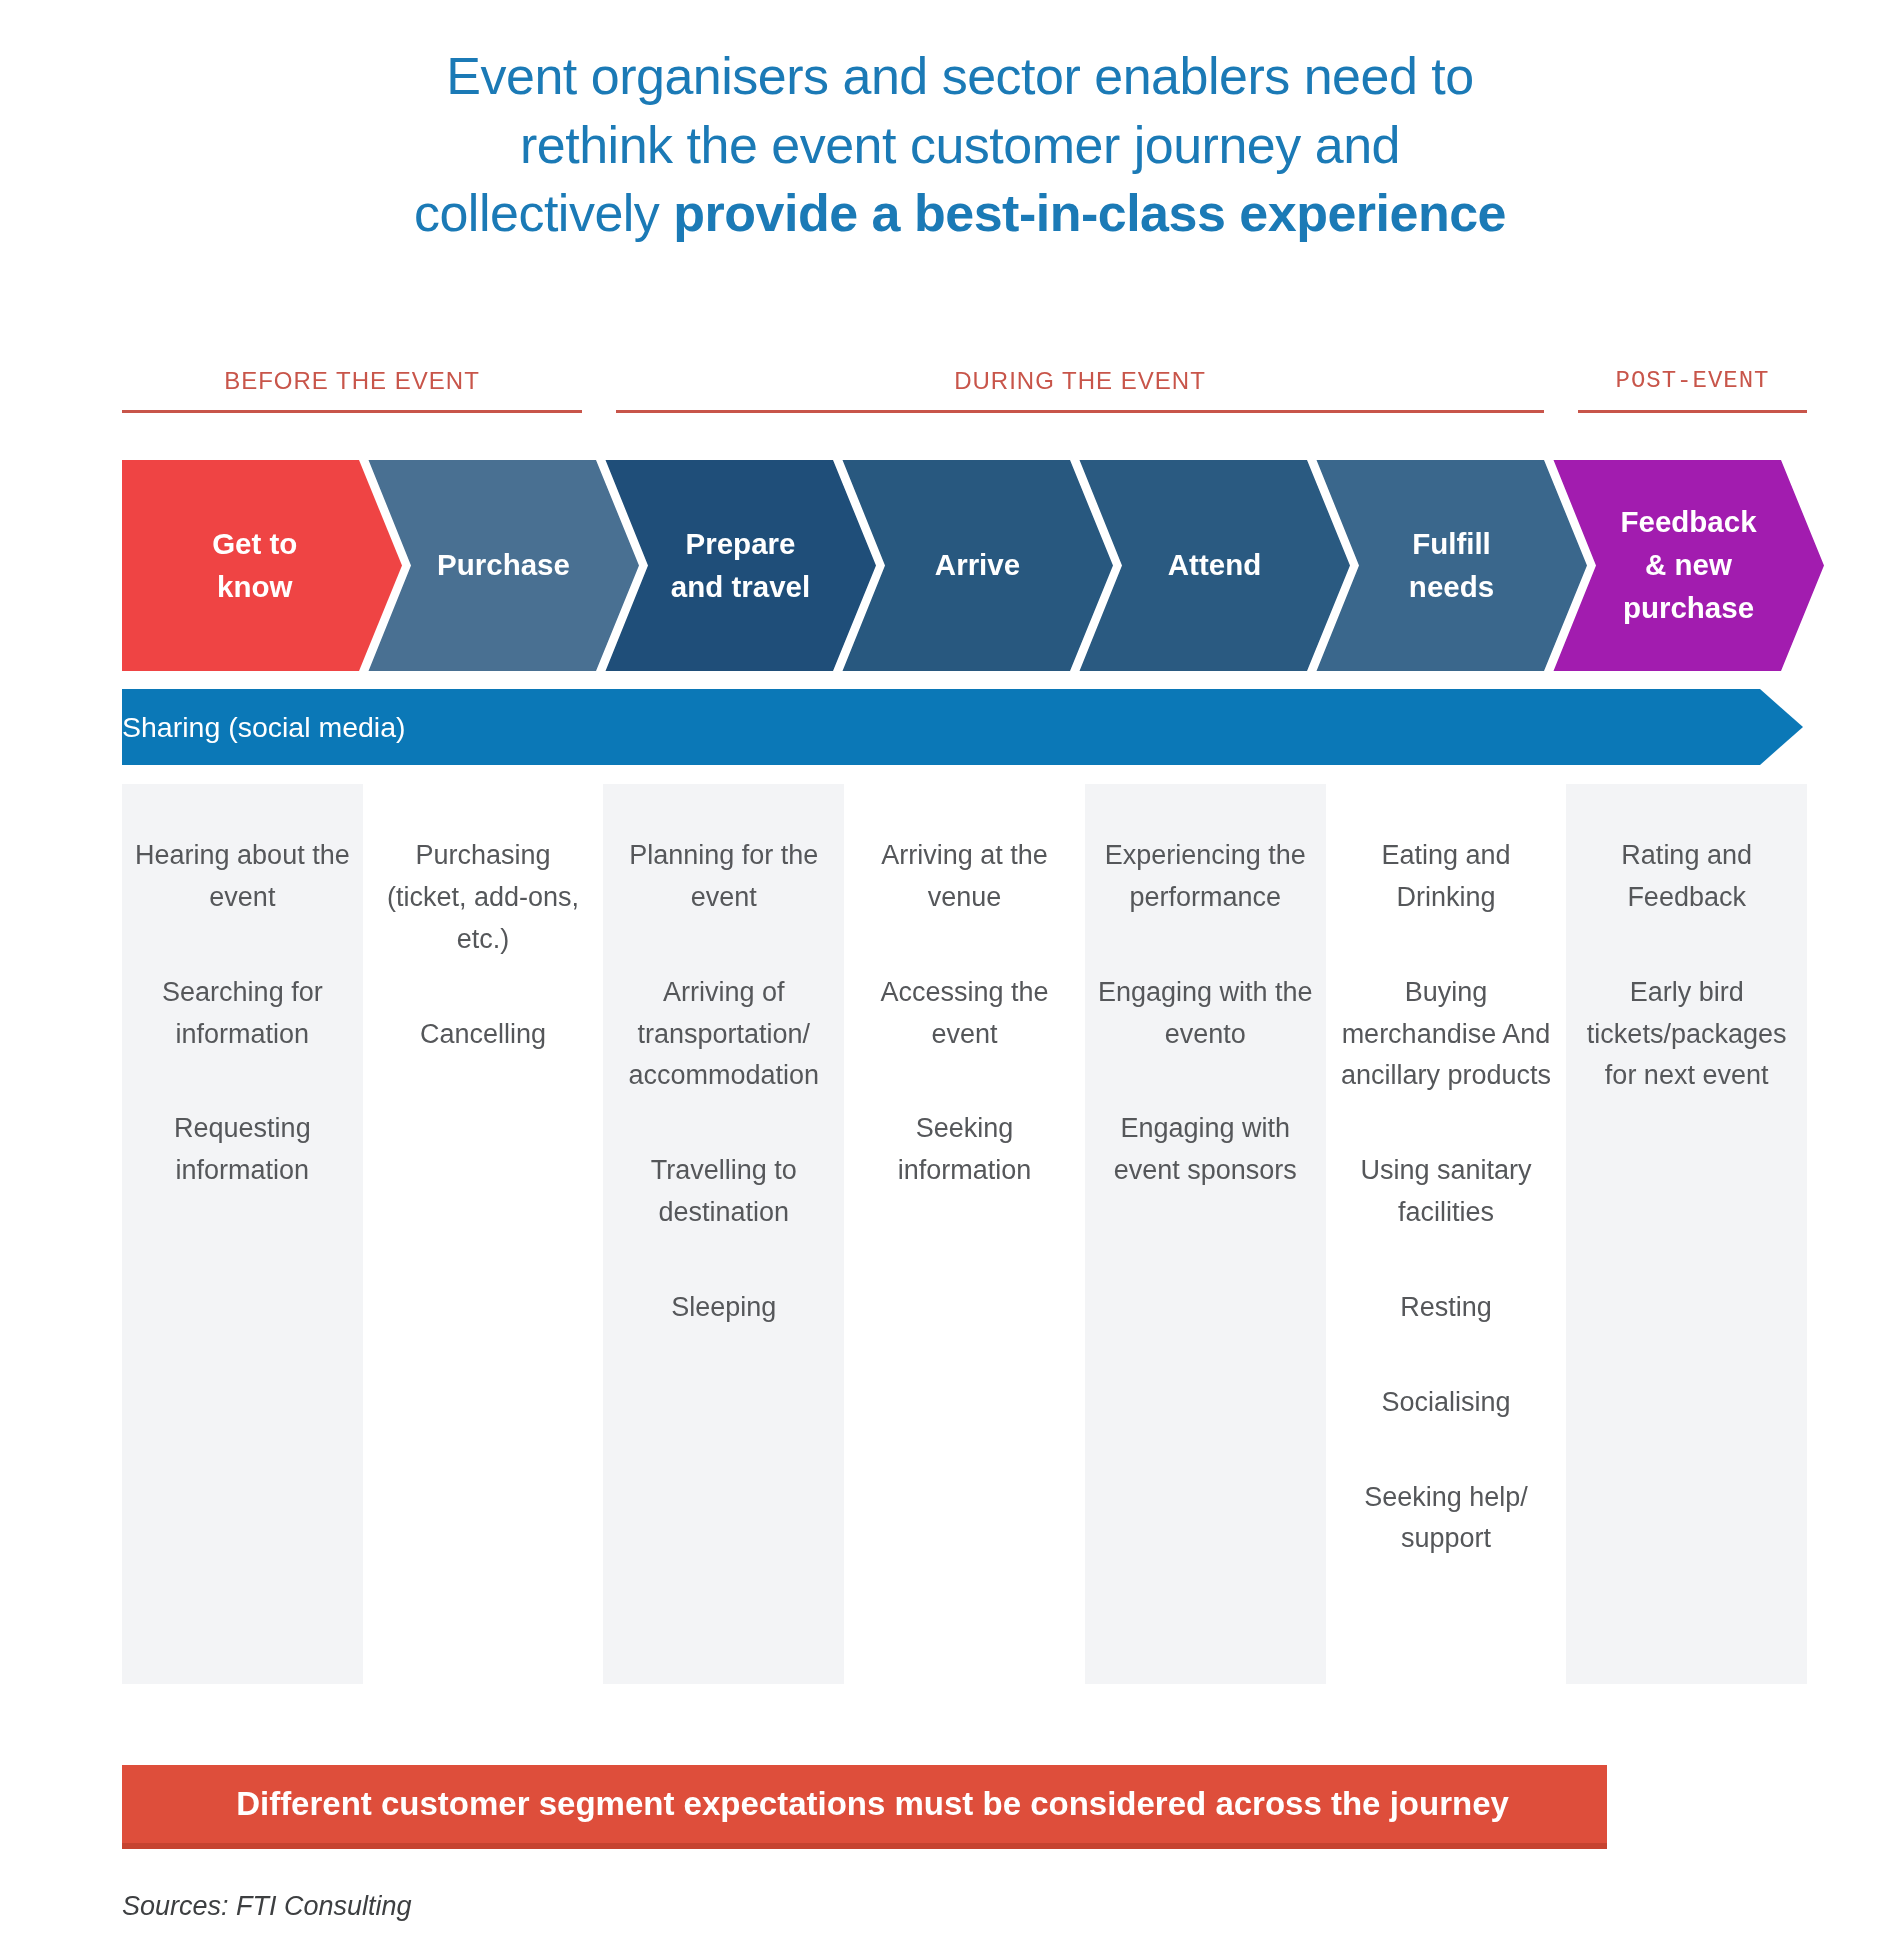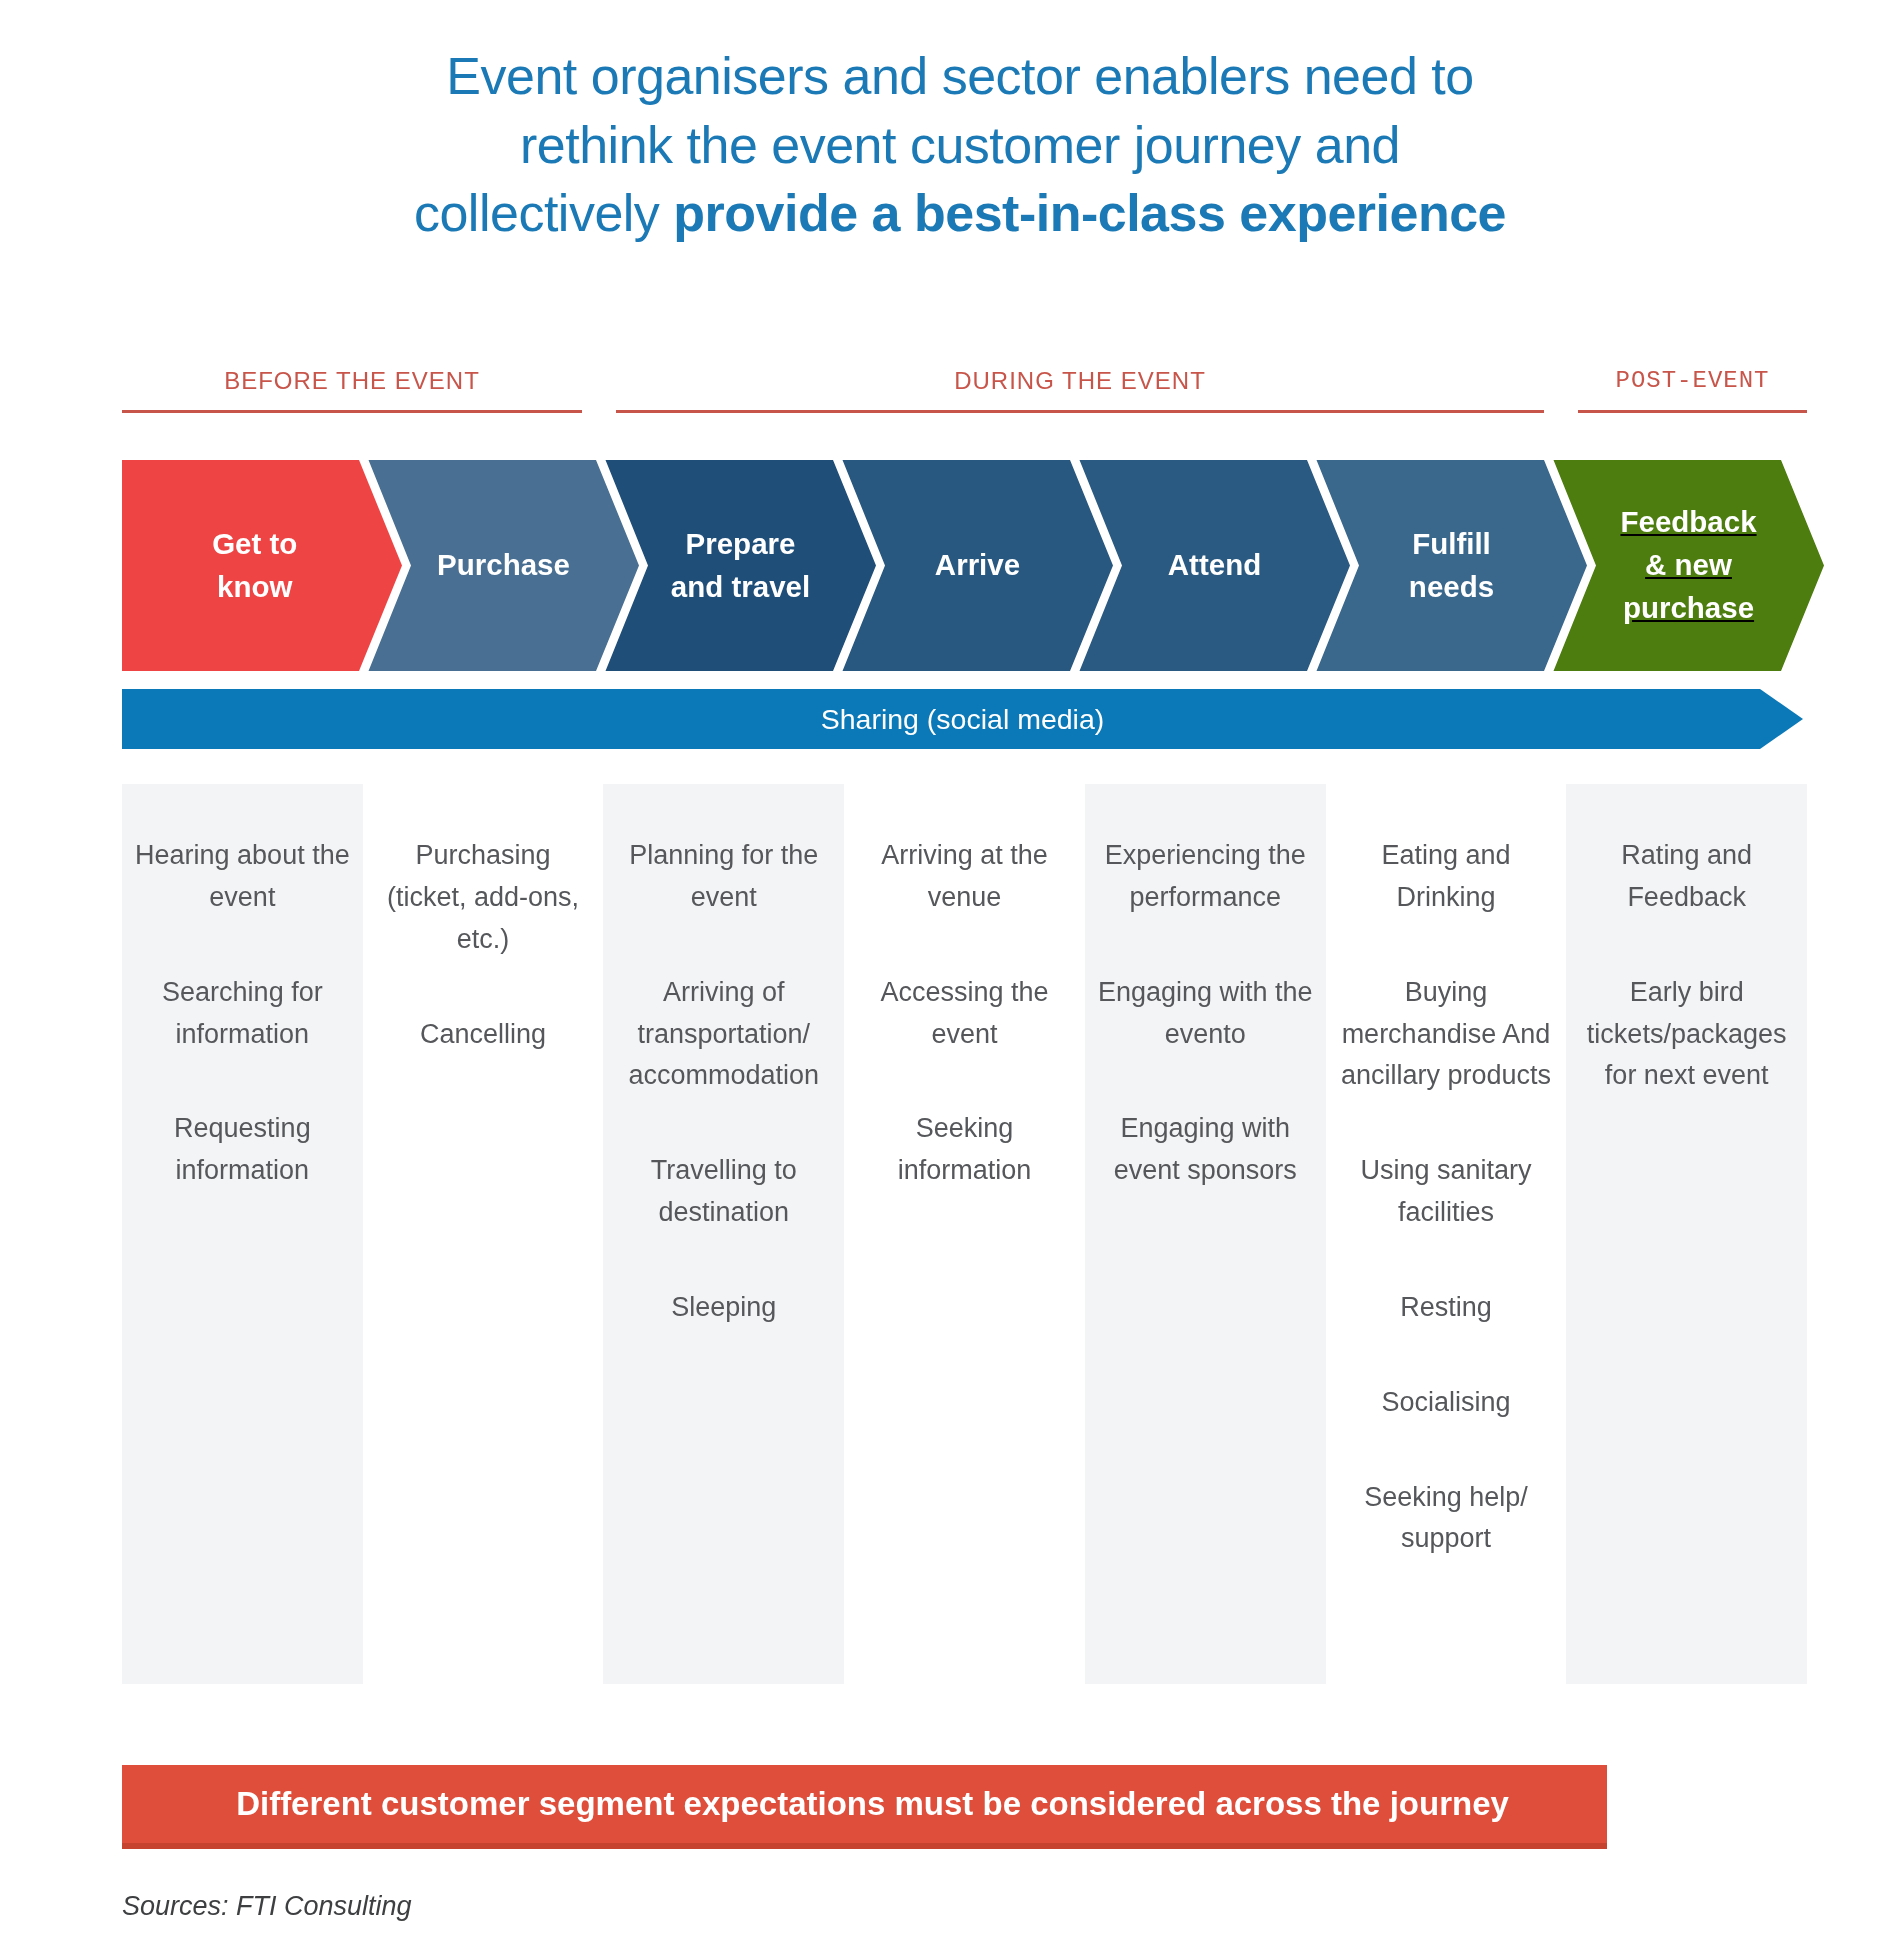--- a/index.html
+++ b/index.html
@@ -50,24 +50,24 @@
     clip-path:polygon(0 0, 237px 0, 280px 50%, 237px 100%, 0 100%);
     padding-left:28.5px;
   }
   .stage-label{
     color:#ffffff;font-weight:700;font-size:29.5px;line-height:1.45;
     text-align:center;
   }
 
   
   .sharing-bar{
-    position:absolute;top:689px;left:122px;width:1681px;height:60px;
+    position:absolute;top:689px;left:122px;width:1681px;height:76px;
     background:#0b78b7;
     clip-path:polygon(0 0, calc(100% - 43px) 0, 100% 50%, calc(100% - 43px) 100%, 0 100%);
-    display:flex;align-items:center;justify-content:center;
+    display:flex;align-items:center;justify-content:flex-start;
   }
   .sharing-label{color:#ffffff;font-size:28.5px;}
 
   
   .columns{
     position:absolute;top:784px;left:122px;width:1685px;height:900px;
     display:flex;
   }
   .col{
     flex:1 1 0;box-sizing:border-box;padding-top:51px;
@@ -142,21 +142,21 @@
         <div class="stage-label">
           <div>Attend</div>
         </div>
       </div>
       <div class="stage" style="background: rgb(58, 103, 140);">
         <div class="stage-label">
           <div>Fulfill</div>
           <div>needs</div>
         </div>
       </div>
-      <div class="stage" style="background: #4d7c0f; text-decoration: underline;">
+      <div class="stage" style="background: #a21caf;">
         <div class="stage-label">
           <div>Feedback</div>
           <div>&amp; new</div>
           <div>purchase</div>
         </div>
       </div>
     </div>
 
   <div class="sharing-bar" style="background: rgb(11, 120, 183);">
     <span class="sharing-label">Sharing (social media)</span>

